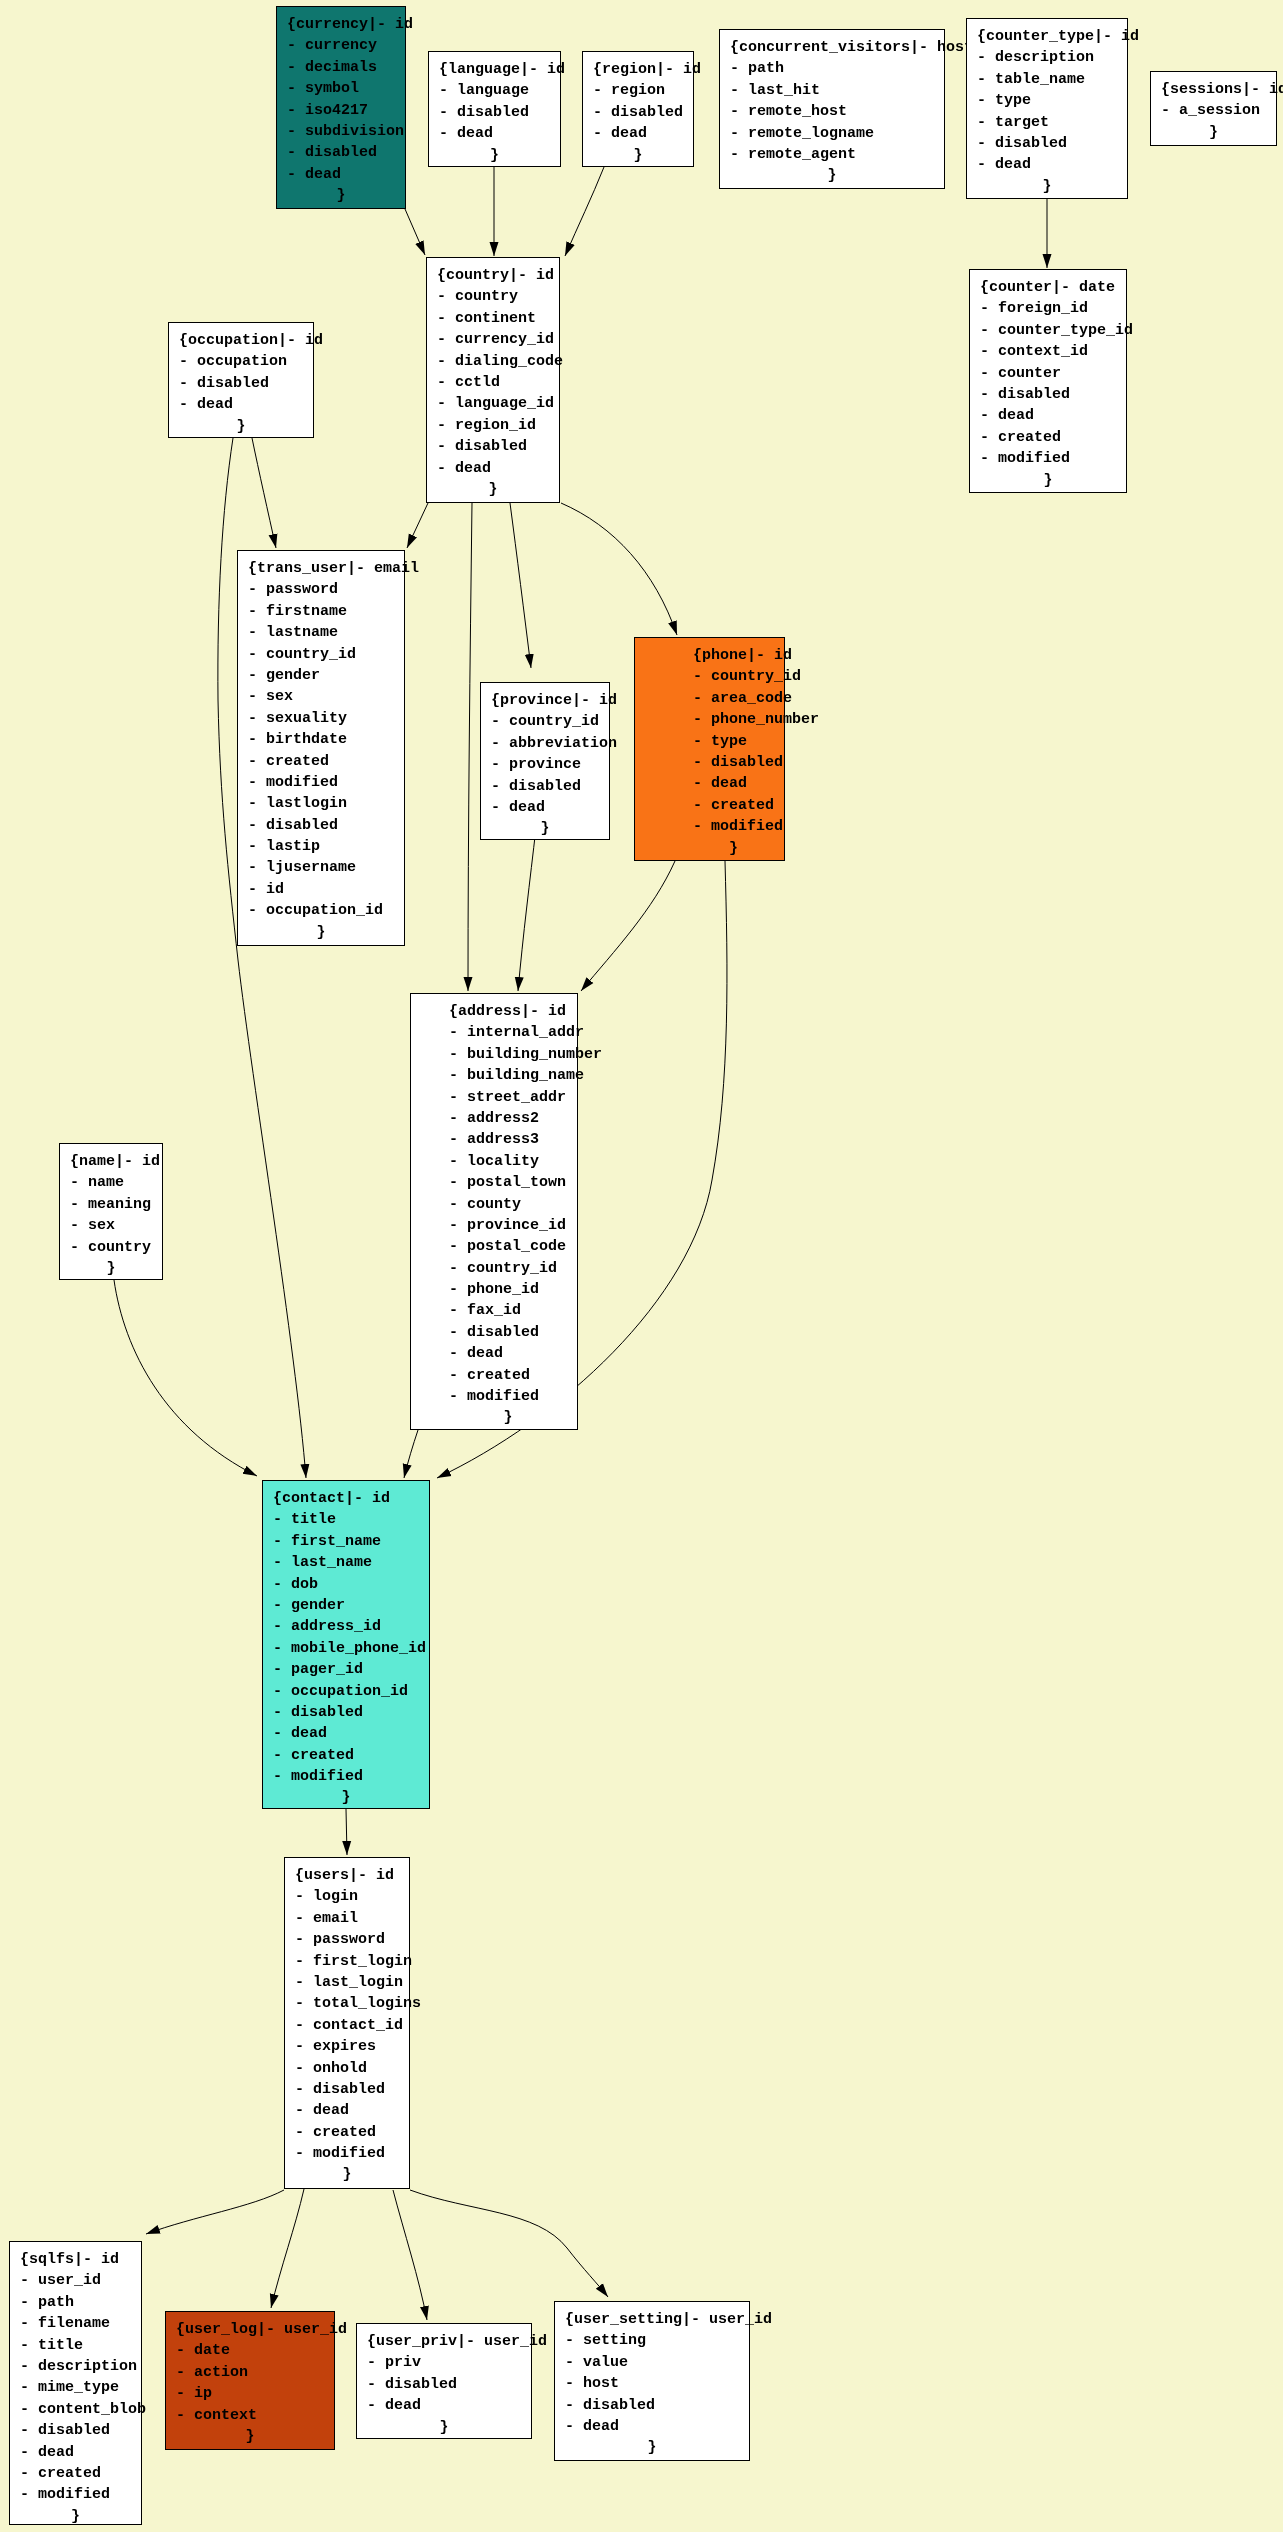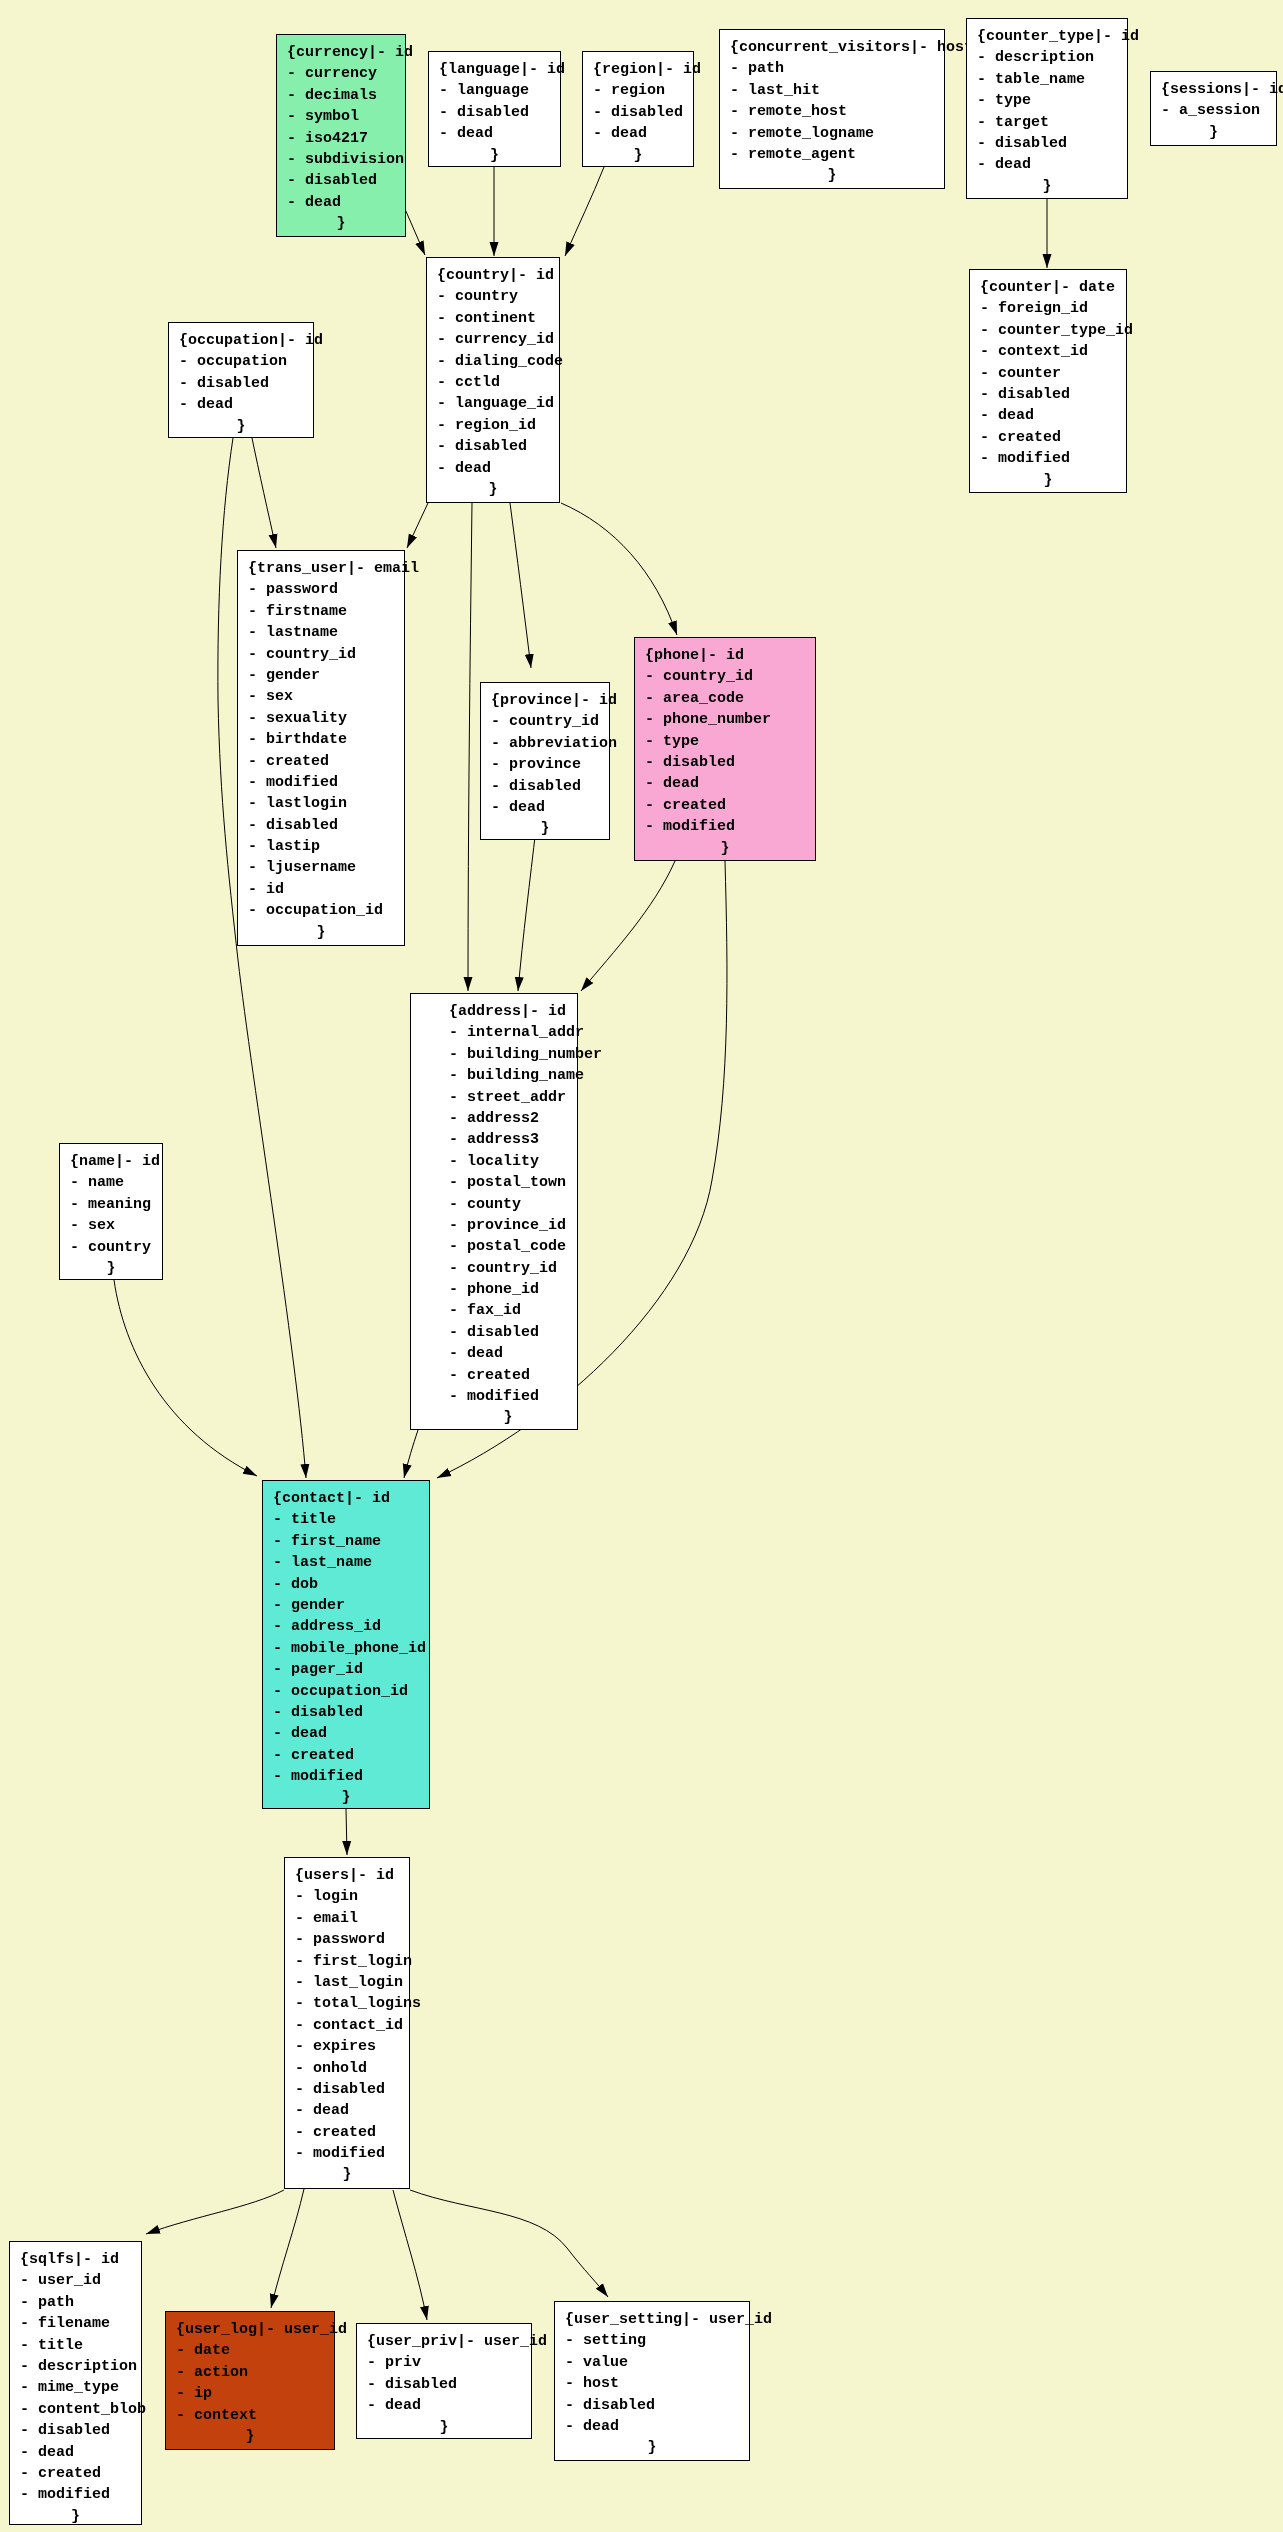--- a/index.html
+++ b/index.html
@@ -75,21 +75,21 @@
         <path class="edge" marker-end="url(#arrowhead)" d="M 114 1280 C 124 1350 165 1430 257 1476"></path>
         <path class="edge" marker-end="url(#arrowhead)" d="M 418 1430 C 413 1445 408 1461 404 1478"></path>
         <path class="edge" marker-end="url(#arrowhead)" d="M 346 1809 L 347 1855"></path>
         <path class="edge" marker-end="url(#arrowhead)" d="M 284 2190 C 252 2207 195 2216 146 2234"></path>
         <path class="edge" marker-end="url(#arrowhead)" d="M 304 2189 C 295 2228 281 2266 271 2308"></path>
         <path class="edge" marker-end="url(#arrowhead)" d="M 393 2190 C 404 2232 419 2278 427 2320"></path>
         <path class="edge" marker-end="url(#arrowhead)" d="M 410 2190 C 470 2212 537 2210 567 2248 C 584 2270 597 2283 608 2297"></path>
       </g>
   </svg>
   <div id="nodes">
-      <div class="node" style="left: 276px; top: 6px; width: 130px; height: 203px; background: #86efac; border-color: rgb(0, 0, 0); margin-top: 28px;">
+      <div class="node" style="left: 276px; top: 6px; width: 130px; height: 203px; background: #0f766e; border-color: rgb(0, 0, 0);">
         <div class="line title">{currency|- id</div>
         <div class="line field">- currency</div>
         <div class="line field">- decimals</div>
         <div class="line field">- symbol</div>
         <div class="line field">- iso4217</div>
         <div class="line field">- subdivision</div>
         <div class="line field">- disabled</div>
         <div class="line field">- dead</div>
         <div class="line close">}</div>
       </div>
@@ -185,21 +185,21 @@
       </div>
       <div class="node" style="left: 480px; top: 670px; width: 130px; height: 158px; background: rgb(255, 255, 255); border-color: rgb(0, 0, 0); margin-top: 12px;">
         <div class="line title">{province|- id</div>
         <div class="line field">- country_id</div>
         <div class="line field">- abbreviation</div>
         <div class="line field">- province</div>
         <div class="line field">- disabled</div>
         <div class="line field">- dead</div>
         <div class="line close">}</div>
       </div>
-      <div class="node" style="left: 634px; top: 637px; width: 182px; height: 224px; background: #f9a8d4; border-color: rgb(0, 0, 0);">
+      <div class="node" style="left: 634px; top: 637px; width: 151px; height: 224px; background: #f97316; border-color: rgb(0, 0, 0); padding-left: 48px;">
         <div class="line title">{phone|- id</div>
         <div class="line field">- country_id</div>
         <div class="line field">- area_code</div>
         <div class="line field">- phone_number</div>
         <div class="line field">- type</div>
         <div class="line field">- disabled</div>
         <div class="line field">- dead</div>
         <div class="line field">- created</div>
         <div class="line field">- modified</div>
         <div class="line close">}</div>

